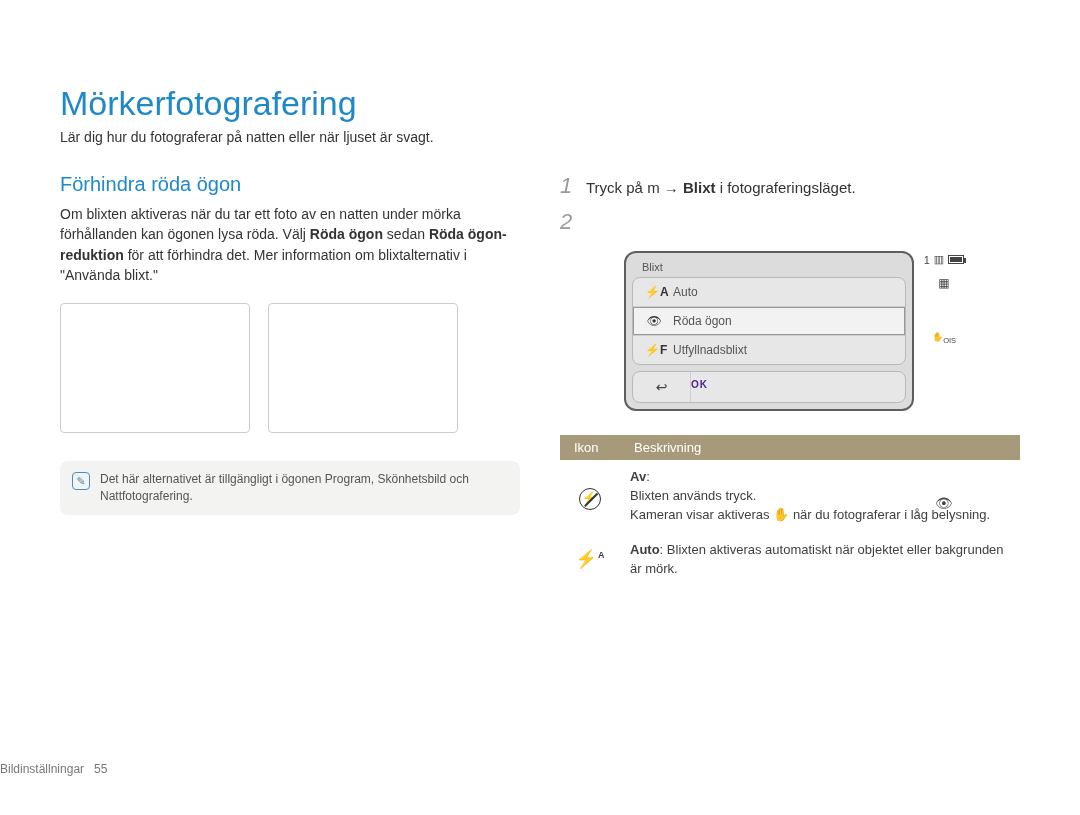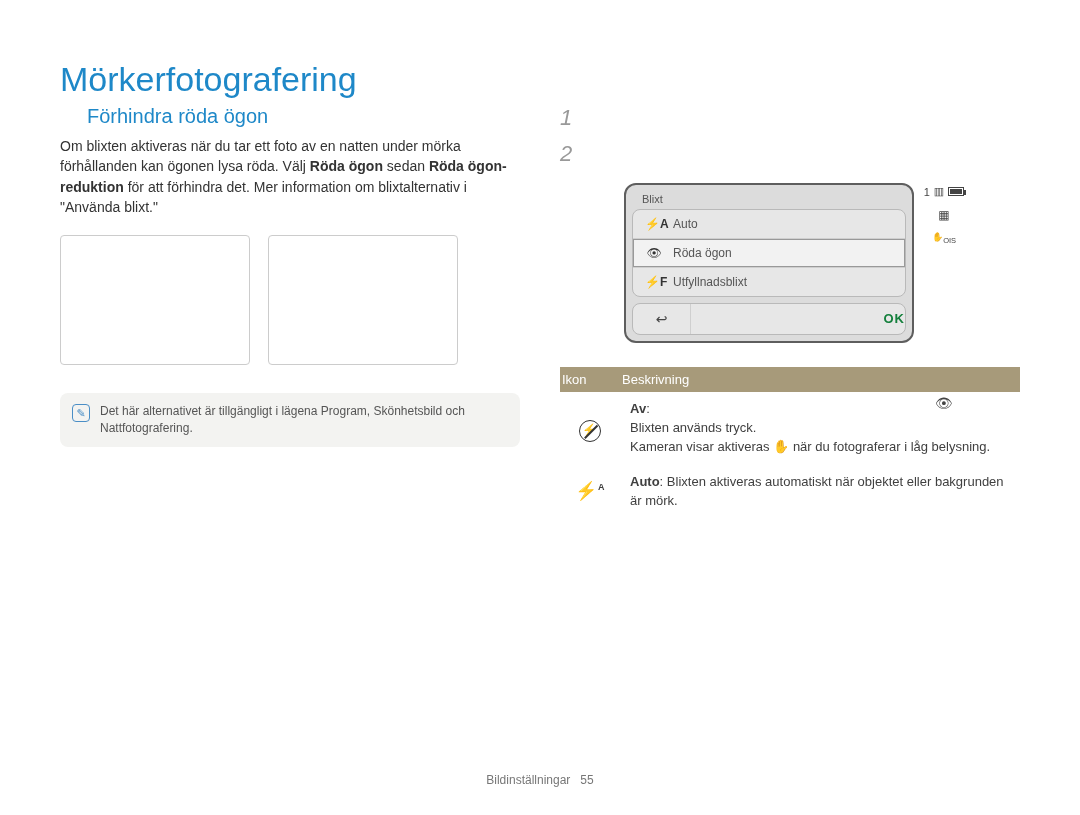--- a/index.html
+++ b/index.html
@@ -12,40 +12,40 @@
     color: #333;
   }
   .page {
     padding: 60px 60px 30px 60px;
   }
   .title {
     font-size: 34px;
     font-weight: 300;
     color: #1e88c8;
     margin-bottom: 6px;
+    margin-top: 24px;
   }
   .subtitle {
     font-size: 14px;
     color: #333;
     margin-bottom: 28px;
   }
   .two-col {
     display: flex;
     gap: 40px;
   }
   .col {
     flex: 1;
     min-width: 0;
   }
   .section-heading {
     font-size: 20px;
     font-weight: 400;
     color: #1e88c8;
     margin-bottom: 8px;
-    margin-left: 27px;
   }
   .body-text {
     font-size: 14px;
     line-height: 1.45;
     color: #333;
     margin-bottom: 10px;
   }
   .body-text strong { font-weight: 600; }
 
   .sample-images {
@@ -157,26 +157,26 @@
   .cam-btn {
     flex: 0 0 58px;
     text-align: center;
     padding: 7px 0;
     border-right: 1px solid #cfcfcf;
     font-size: 14px;
     color: #444;
   }
   .cam-ok {
     flex: 1;
-    text-align: right;
+    text-align: left;
     padding: 7px 0;
     font-weight: 700;
     letter-spacing: 1px;
-    font-size: 13px;
-    color: #15803d;
+    font-size: 10px;
+    color: #4c1d95;
   }
   .camera-side {
     position: absolute;
     top: 2px;
     right: 0;
     width: 40px;
     display: flex;
     flex-direction: column;
     align-items: center;
     gap: 10px;
@@ -194,21 +194,21 @@
   .desc-table {
     width: 100%;
     border-collapse: collapse;
     font-size: 13px;
   }
   .desc-table thead th {
     background: #a79a7a;
     color: #fff;
     font-weight: 400;
     text-align: left;
-    padding: 5px 2px;
+    padding: 5px 14px;
     font-size: 13px;
   }
   .desc-table thead th:first-child { width: 60px; }
   .desc-table td {
     padding: 8px 10px;
     vertical-align: top;
     color: #404040;
     line-height: 1.45;
   }
   .desc-table td.icon-cell {
@@ -230,61 +230,69 @@
   }
   .inline-icon {
     display: inline-block;
     font-size: 13px;
     vertical-align: middle;
   }
   .hand-icon { font-size: 13px; }
 
   .footer {
     position: absolute;
-    bottom: 28px;
+    bottom: 39px;
     width: 100%;
-    text-align: center;
+    text-align: left;
     font-size: 12px;
     color: #777;
   }
 </style>
 </head>
 <body>
 
 <div class="page">
 
   <h1 class="title">Mörkerfotografering</h1>
+  <p class="subtitle">Lär dig hur du fotograferar på natten eller när ljuset är svagt.</p>
 
   <div class="two-col">
 
     <div class="col">
       <h2 class="section-heading">Förhindra röda ögon</h2>
       <p class="body-text">
         <span>Om blixten aktiveras när du tar ett foto av en natten under mörka förhållanden kan ögonen lysa röda. Välj </span>
         <strong>Röda ögon</strong>
         <span> sedan </span>
         <strong>Röda ögon-reduktion</strong>
         <span> för att förhindra det. Mer information om blixtalternativ i "Använda blixt."</span>
       </p>
 
       <div class="sample-images">
         <div class="sample-box"></div>
         <div class="sample-box"></div>
       </div>
 
       <div class="note-box">
         <div class="note-icon">✎</div>
-        <div class="note-text">Det här alternativet är tillgängligt i lägena Program, Skönhetsbild och Nattfotografering.</div>
+        <div class="note-text">Det här alternativet är tillgängligt i ögonen Program, Skönhetsbild och Nattfotografering.</div>
       </div>
     </div>
 
     <div class="col">
 
       <div class="step">
         <div class="step-num">1</div>
+        <div class="step-text">
+          <span>Tryck på </span>
+          <span>m</span>
+          <span> → </span>
+          <strong>Blixt</strong>
+          <span> i fotograferingsläget.</span>
+        </div>
       </div>
 
       <div class="step">
         <div class="step-num">2</div>
       </div>
 
       <div class="camera-screen">
         <div class="camera-panel">
           <div class="camera-top-label">Blixt</div>
           <div class="menu-list">
@@ -308,21 +316,21 @@
         </div>
         <div class="camera-side">
           <div class="row1">
             <span>1</span>
             <span>▥</span>
             <span class="battery">
                 <span class="fill"></span>
               </span>
           </div>
           <span>▦</span>
-          <span style="font-size:9px;">✋<sub>OIS</sub></span>
+          <span style="font-size:9px;margin-top:32px;">✋<sub>OIS</sub></span>
           <span class="side-eye">👁</span>
         </div>
       </div>
 
       <table class="desc-table">
         <thead>
           <tr>
             <th>Ikon</th>
             <th>Beskrivning</th>
           </tr>

